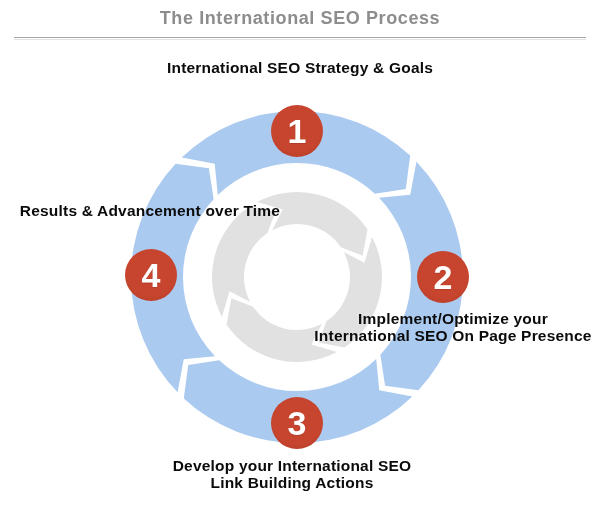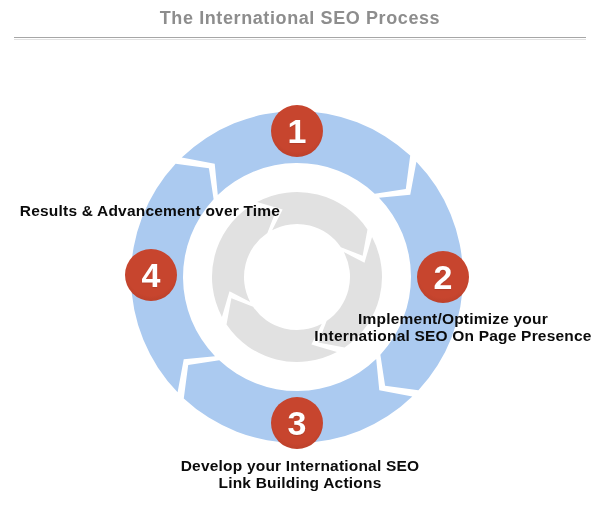--- a/index.html
+++ b/index.html
@@ -22,21 +22,21 @@
     color:#ffffff;font-size:34px;font-weight:700;line-height:1;
     text-shadow:0 1px 1px rgba(0,0,0,0.12);
   }
   .step-label{
     position:absolute;text-align:center;color:#0b0b0b;
     font-size:15.5px;font-weight:700;letter-spacing:.2px;line-height:17px;
   }
   .step-label span{display:block;}
   .lbl-top{left:140px;top:59px;width:320px;}
   .lbl-right{left:302px;top:310px;width:302px;}
-  .lbl-bottom{left:140px;top:457px;width:320px;}
+  .lbl-bottom{left:132px;top:457px;width:320px;}
   .lbl-left{left:0px;top:202px;width:300px;}
   .b1{left:271px;top:105px;}
   .b2{left:417px;top:251px;}
   .b3{left:271px;top:397px;}
   .b4{left:125px;top:249px;}
 </style>
 </head>
 <body>
 
 <div id="stage">
@@ -64,20 +64,21 @@
     <span>2</span>
   </div>
   <div class="badge b3" style="background: radial-gradient(circle at 50% 42%, rgb(199, 69, 46) 0%, rgb(199, 69, 46) 62%, rgb(172, 58, 37) 100%);">
     <span>3</span>
   </div>
   <div class="badge b4" style="background: radial-gradient(circle at 50% 42%, rgb(199, 69, 46) 0%, rgb(199, 69, 46) 62%, rgb(172, 58, 37) 100%);">
     <span>4</span>
   </div>
 
   <div class="step-label lbl-top" style="color: rgb(11, 11, 11);">
+    <span>International SEO Strategy &amp; Goals</span>
   </div>
   <div class="step-label lbl-right" style="color: rgb(11, 11, 11);">
     <span>Implement/Optimize your</span>
     <span>International SEO On Page Presence</span>
   </div>
   <div class="step-label lbl-bottom" style="color: rgb(11, 11, 11);">
     <span>Develop your International SEO</span>
     <span>Link Building Actions</span>
   </div>
   <div class="step-label lbl-left" style="color: rgb(11, 11, 11);">

